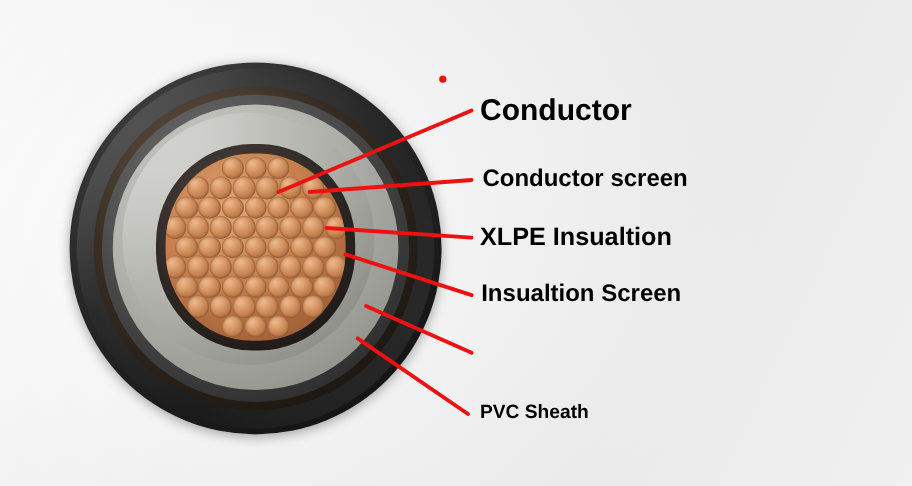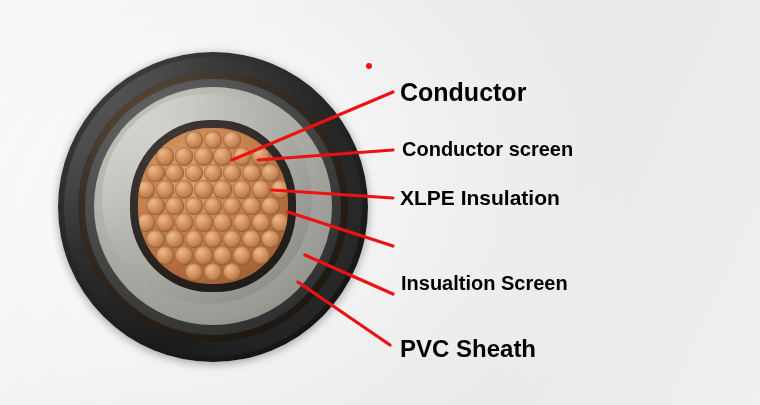--- a/index.html
+++ b/index.html
@@ -48,23 +48,23 @@
     overflow:hidden;}
   .strand{position:absolute;border-radius:50%;
     background:radial-gradient(circle at 35% 30%, #eeb98e 0%, #d08f5c 45%, #9c5f34 100%);
     box-shadow:inset 0 0 2px rgba(80,40,15,0.8);}
 
   
   .label{position:absolute;color:#000;font-weight:bold;white-space:nowrap;}
   .lbl-conductor{left:400px;top:78px;font-size:25px;}
   .lbl-insscreen{left:402px;top:138px;font-size:20px;}
   .lbl-xlpe{left:400px;top:186px;font-size:21px;}
-  .lbl-insul2{left:401px;top:234px;font-size:20px;margin-top:38px;}
+  .lbl-insul2{left:401px;top:234px;font-size:20px;}
   .lbl-tape{left:404px;top:283px;font-size:18px;}
-  .lbl-pvc{left:400px;top:335px;font-size:24px;}
+  .lbl-pvc{left:400px;top:335px;font-size:16px;}
   .lbl-code{left:115px;top:352px;font-size:17px;color:#1a1a1a;font-weight:normal;}
 
   
   svg.leaders{position:absolute;left:0;top:0;width:760px;height:405px;}
 </style>
 </head>
 <body>
 
 <div id="stage">
 
@@ -143,18 +143,18 @@
       <line x1="393" y1="198" x2="272" y2="190"></line>
       <line x1="393" y1="246" x2="288" y2="212"></line>
       <line x1="393" y1="294" x2="305" y2="255"></line>
       <line x1="390" y1="345" x2="298" y2="282"></line>
     </g>
     <circle cx="369" cy="66" r="3" fill="#ee1111"></circle>
   </svg>
 
   <div class="label lbl-conductor">Conductor</div>
   <div class="label lbl-insscreen">Conductor screen</div>
-  <div class="label lbl-xlpe">XLPE Insulation</div>
+  <div class="label lbl-xlpe">XLPE Insualtion</div>
   <div class="label lbl-insul2">Insualtion Screen</div>
   <div class="label lbl-pvc">PVC Sheath</div>
 
   <div class="lbl-code">YJV 26/35KV 1*400</div>
 </div>
 
 </body></html>

